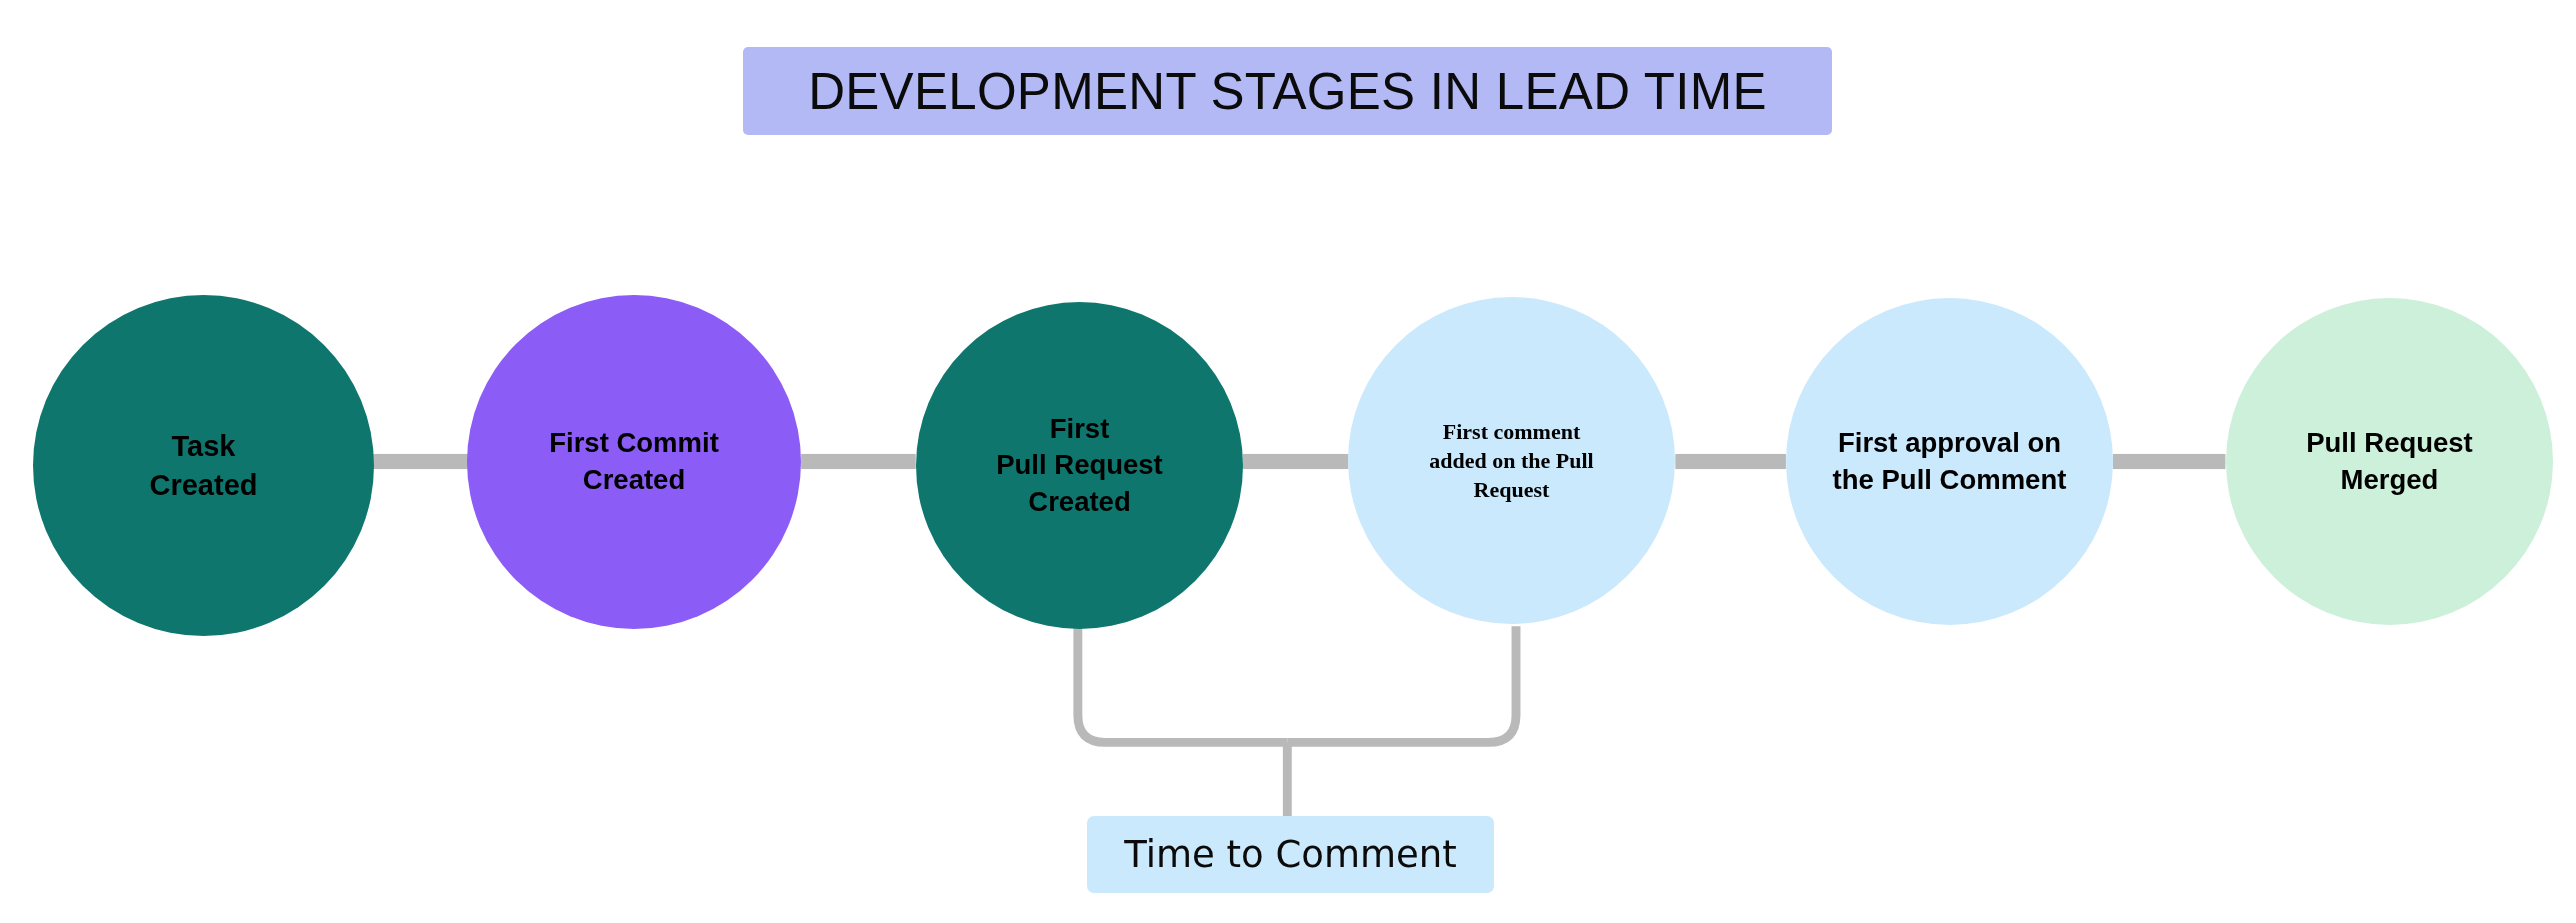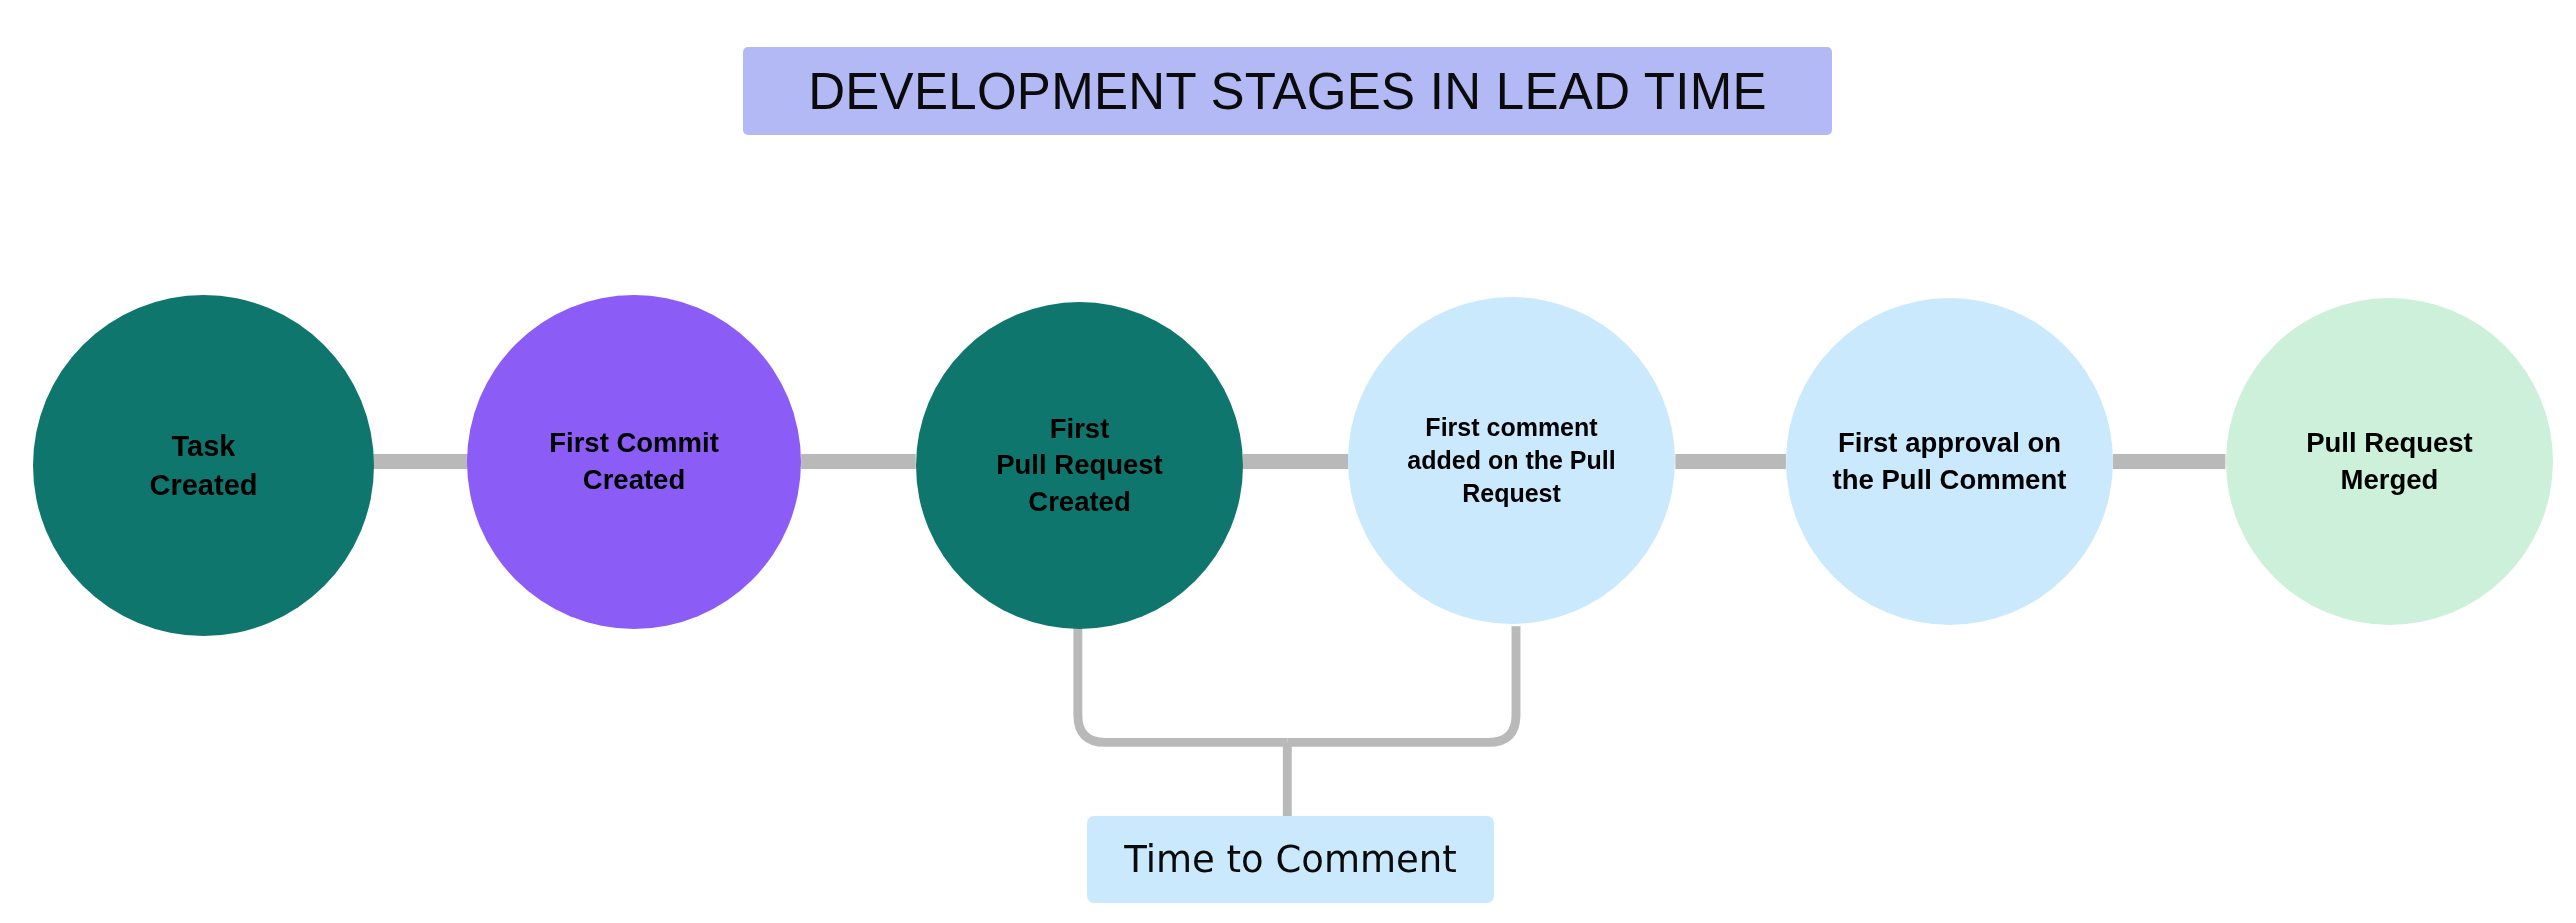--- a/index.html
+++ b/index.html
@@ -69,21 +69,21 @@
     line-height: 1.33;
     padding: 0 12.4px;
   }
 
   
   #annotation-box {
     position: absolute;
     left: 1087px;
     top: 816px;
     width: 407px;
-    height: 87px;
+    height: 77px;
     background: #cbe9fc;
     border-radius: 6.9px;
     display: flex;
     align-items: center;
     justify-content: center;
     box-sizing: border-box;
   }
   #annotation-box .annotation-text {
     font-family: "DejaVu Sans", sans-serif;
     font-size: 37px;
@@ -133,21 +133,21 @@
 
   <div class="stage-node" style="left:916px; top:302px; width:327px; height:327px; background:#0f766e;">
     <div class="stage-label" style="font-size:27.5px;">
       <div>First</div>
       <div>Pull Request</div>
       <div>Created</div>
     </div>
   </div>
 
   <div class="stage-node" style="left:1348px; top:297px; width:327px; height:327px; background:#cbe9fc;">
-    <div class="stage-label" style="font-size:25px;">
+    <div class="stage-label" style="font-size:22px;font-family:Liberation Serif, serif;">
       <div>First comment</div>
       <div>added on the Pull</div>
       <div>Request</div>
     </div>
   </div>
 
   <div class="stage-node" style="left:1786px; top:298px; width:327px; height:327px; background:#cbe9fc;">
     <div class="stage-label" style="font-size:27.5px;">
       <div>First approval on</div>
       <div>the Pull Comment</div>

